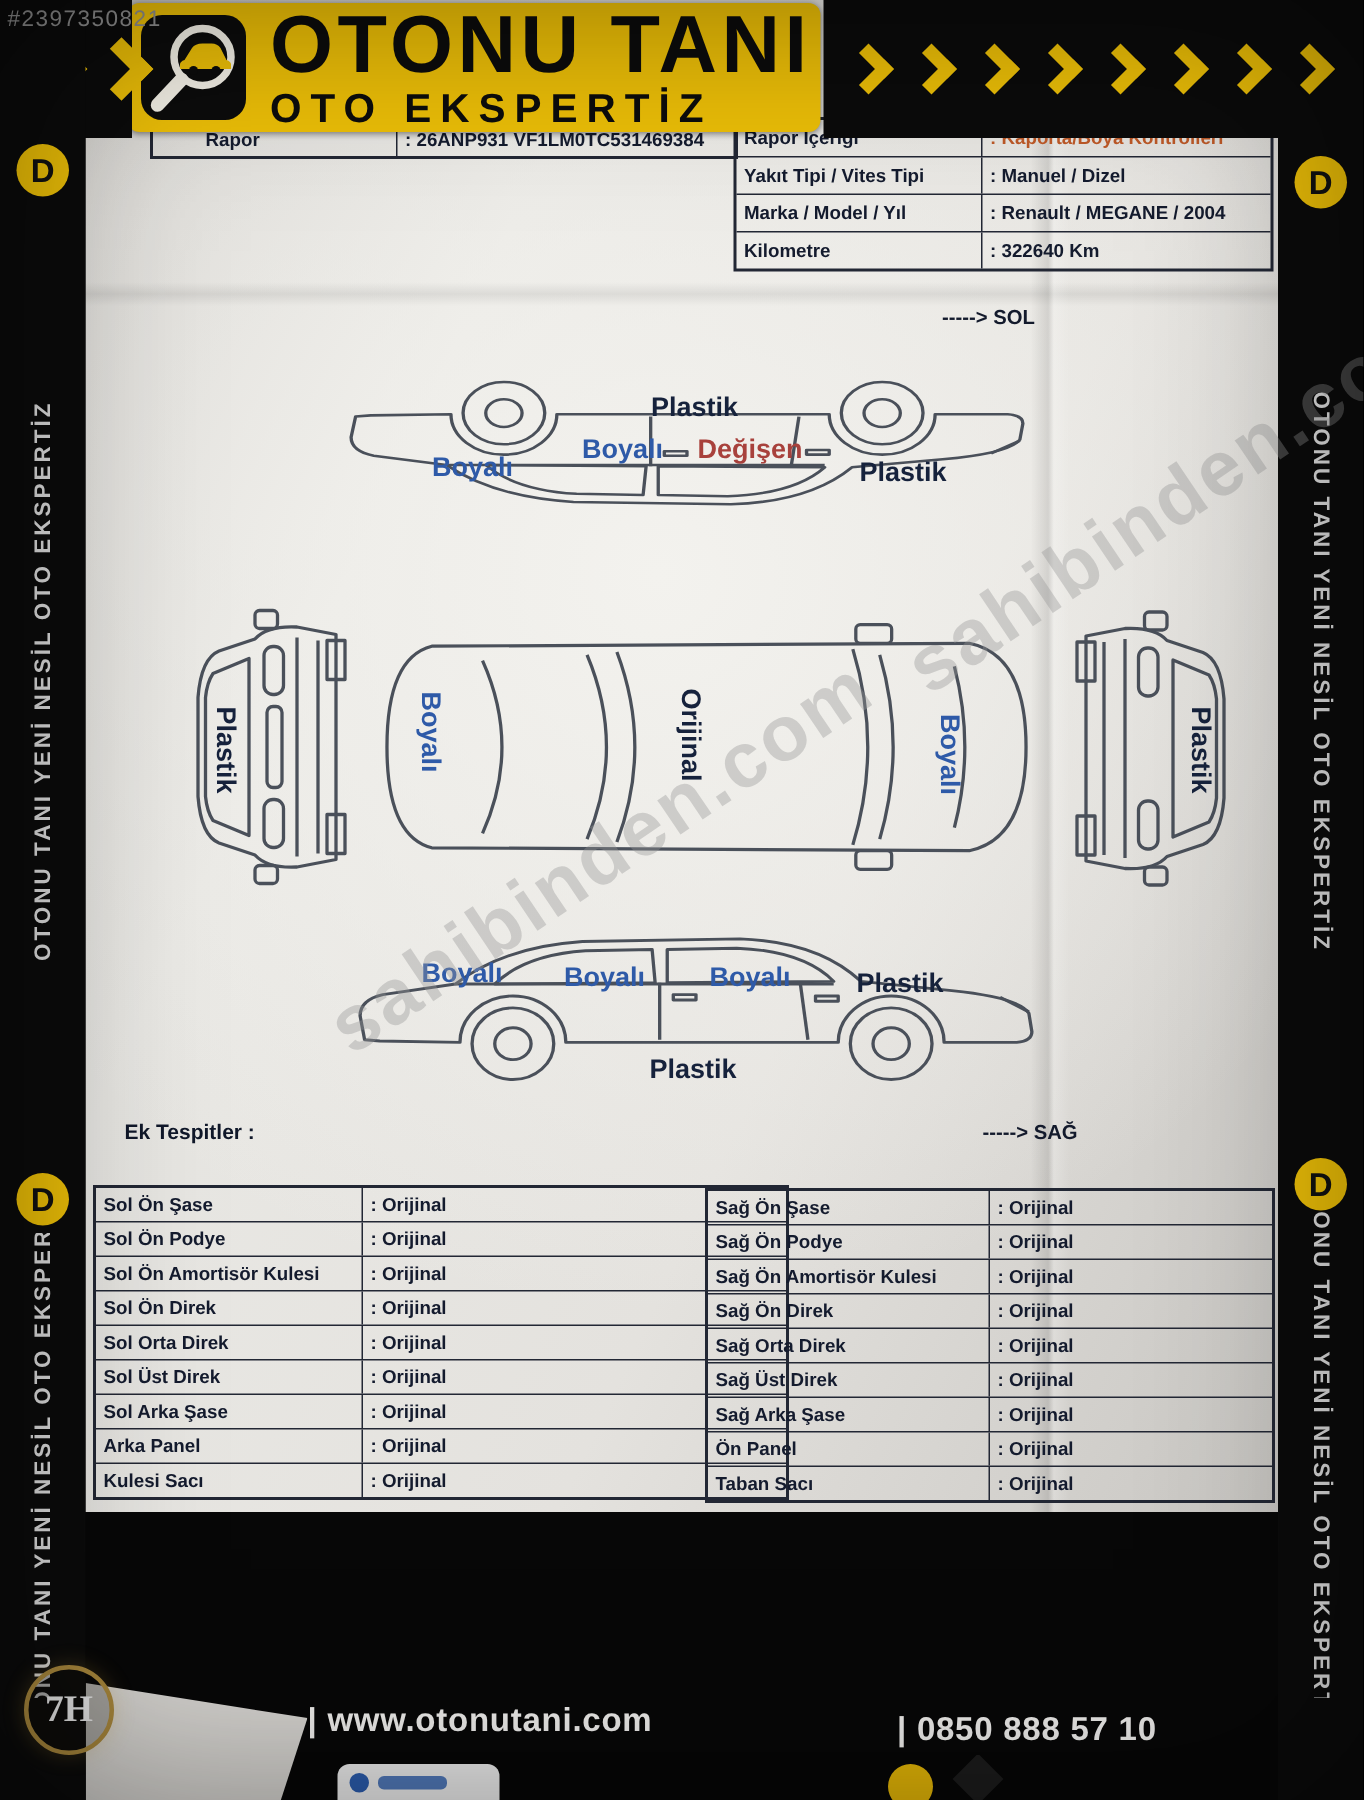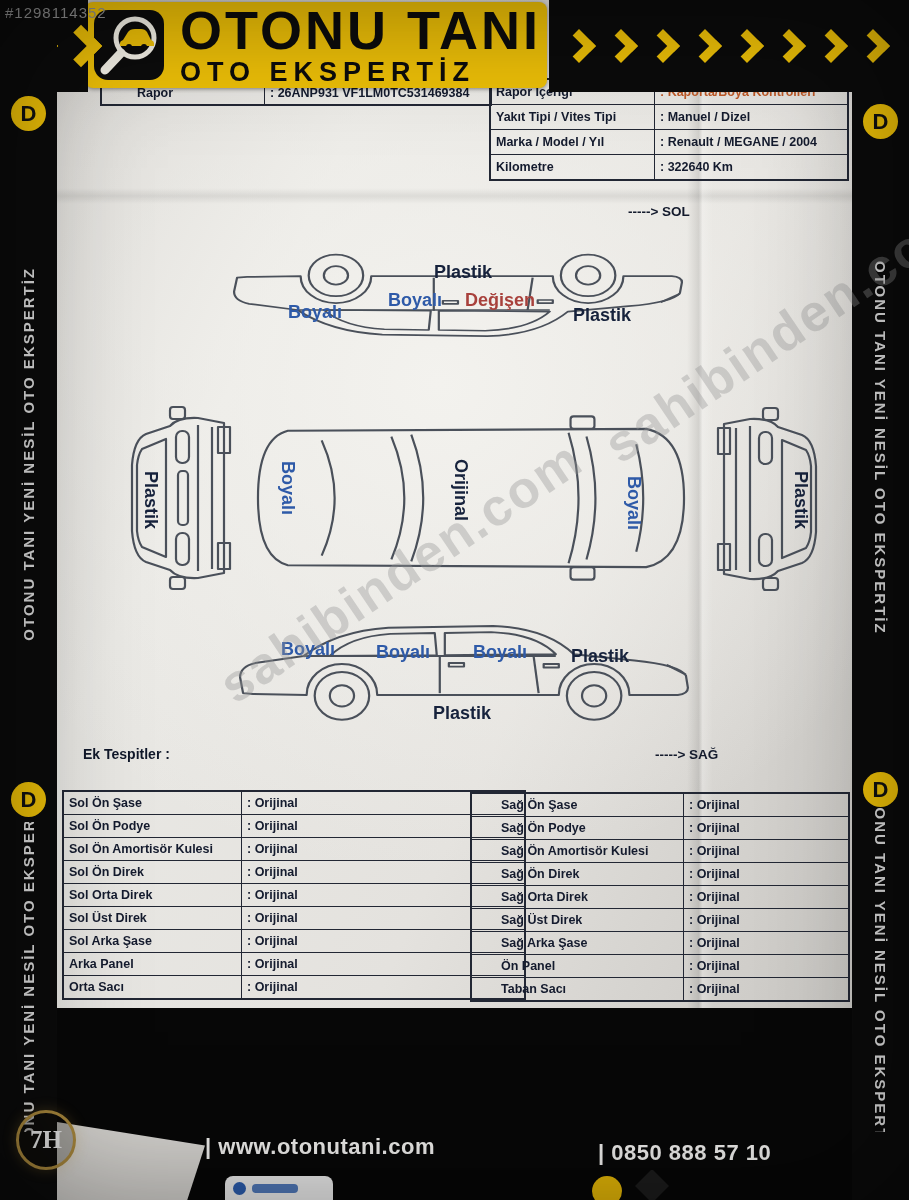--- a/index.html
+++ b/index.html
@@ -34,21 +34,21 @@
   .cell{display:flex;align-items:center;padding:0 5px;font-size:12.5px;font-weight:bold;color:#141b2e;white-space:nowrap;overflow:hidden;}
   .cell.lab{border-right:1px solid #222734;}
   .cell.val.accent{color:#bf5a28;}
   .info-left{left:43px;top:80px;width:392px;}
   .info-left .trow{grid-template-columns:133px 1fr;height:22px;margin-left:30px;}
   .info-right{left:432px;top:78px;width:360px;}
   .info-right .trow{grid-template-columns:164px 1fr;height:24px;}
   .find-left{left:5px;top:790px;width:464px;}
   .find-left .trow{grid-template-columns:178px 1fr;height:22px;}
   .find-right{left:413px;top:792px;width:380px;}
-  .find-right .trow{grid-template-columns:188px 1fr;height:22px;padding-left:24px;}
+  .find-right .trow{grid-template-columns:188px 1fr;height:22px;}
   .dir{position:absolute;font-size:13.5px;font-weight:bold;color:#131a2c;z-index:2;}
   .sec-title{position:absolute;font-size:14px;font-weight:bold;color:#10182a;z-index:2;}
   .svgpos{position:absolute;z-index:2;}
   .rotwrap{position:absolute;z-index:2;}
   .lbl{position:absolute;transform:translate(-50%,-50%);font-size:18px;font-weight:bold;z-index:3;white-space:nowrap;}
   .lbl.blue{color:#2e5aa8;}
   .lbl.red{color:#a8413c;}
   .lbl.dark{color:#16223c;}
   .lbl.vert{writing-mode:vertical-rl;}
   .foot{position:absolute;color:#f0efed;font-size:22px;font-weight:bold;z-index:6;letter-spacing:0.5px;}
@@ -254,21 +254,21 @@
         </div>
       <div class="trow">
           <div class="cell lab">Sol Arka Şase</div>
           <div class="cell val">: Orijinal</div>
         </div>
       <div class="trow">
           <div class="cell lab">Arka Panel</div>
           <div class="cell val">: Orijinal</div>
         </div>
       <div class="trow">
-          <div class="cell lab">Orta Sacı</div>
+          <div class="cell lab">Kulesi Sacı</div>
           <div class="cell val">: Orijinal</div>
         </div>
     </div>
     <div class="tbl find-right">
       <div class="trow">
           <div class="cell lab">Sağ Ön Şase</div>
           <div class="cell val">: Orijinal</div>
         </div>
       <div class="trow">
           <div class="cell lab">Sağ Ön Podye</div>
@@ -348,16 +348,16 @@
     <span class="dot"></span>
     <span class="barsh"></span>
   </div>
   <div class="plogo plogo-right">
     <span class="half"></span>
     <span class="cross"></span>
   </div>
 
   <div class="wm" style="left:225px;top:660px;">sahibinden.com</div>
   <div class="wm" style="left:610px;top:420px;">sahibinden.com</div>
-  <div class="wm-id">#1298114352</div>
+  <div class="wm-id">#2397350821</div>
   <div class="corner-logo">7H</div>
 
 </div>
 
 </body></html>

